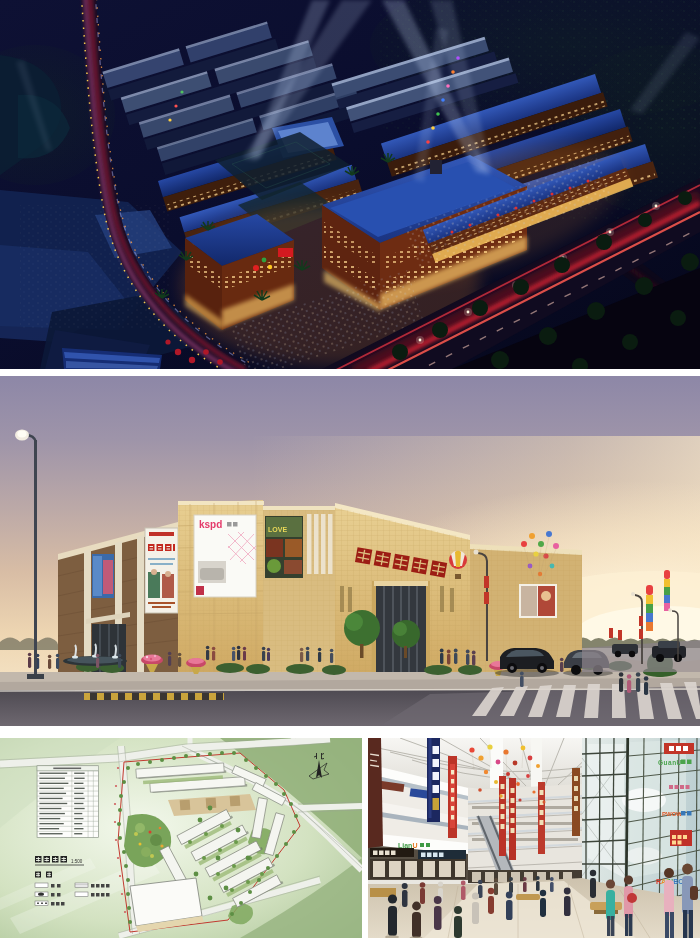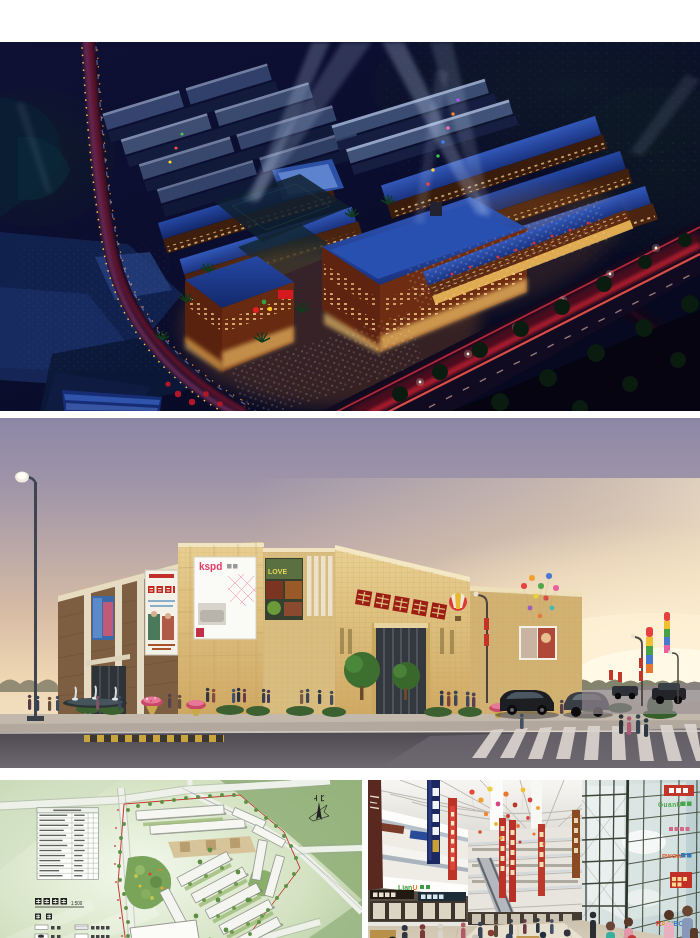--- a/index.html
+++ b/index.html
@@ -1,17 +1,17 @@
 <!DOCTYPE html>
 <html><head>
 <meta charset="utf-8">
 <style>
 html,body{margin:0;padding:0;background:#fff;}
 body{width:700px;height:938px;position:relative;font-family:"Liberation Sans",sans-serif;overflow:hidden;}
-.abs{position:absolute;margin-top:42px;}
+.abs{position:absolute;}
 </style>
 </head>
 <body>
 
 <div class="abs" style="left:0;top:0;width:700px;height:369px;">
 <svg width="700" height="369" viewBox="0 0 700 369" xmlns="http://www.w3.org/2000/svg">
 <defs>
 <linearGradient id="sky1" x1="0" y1="0" x2="1" y2="1">
 <stop offset="0" stop-color="#0e1134"></stop>
 <stop offset="0.45" stop-color="#0a0d2d"></stop>

